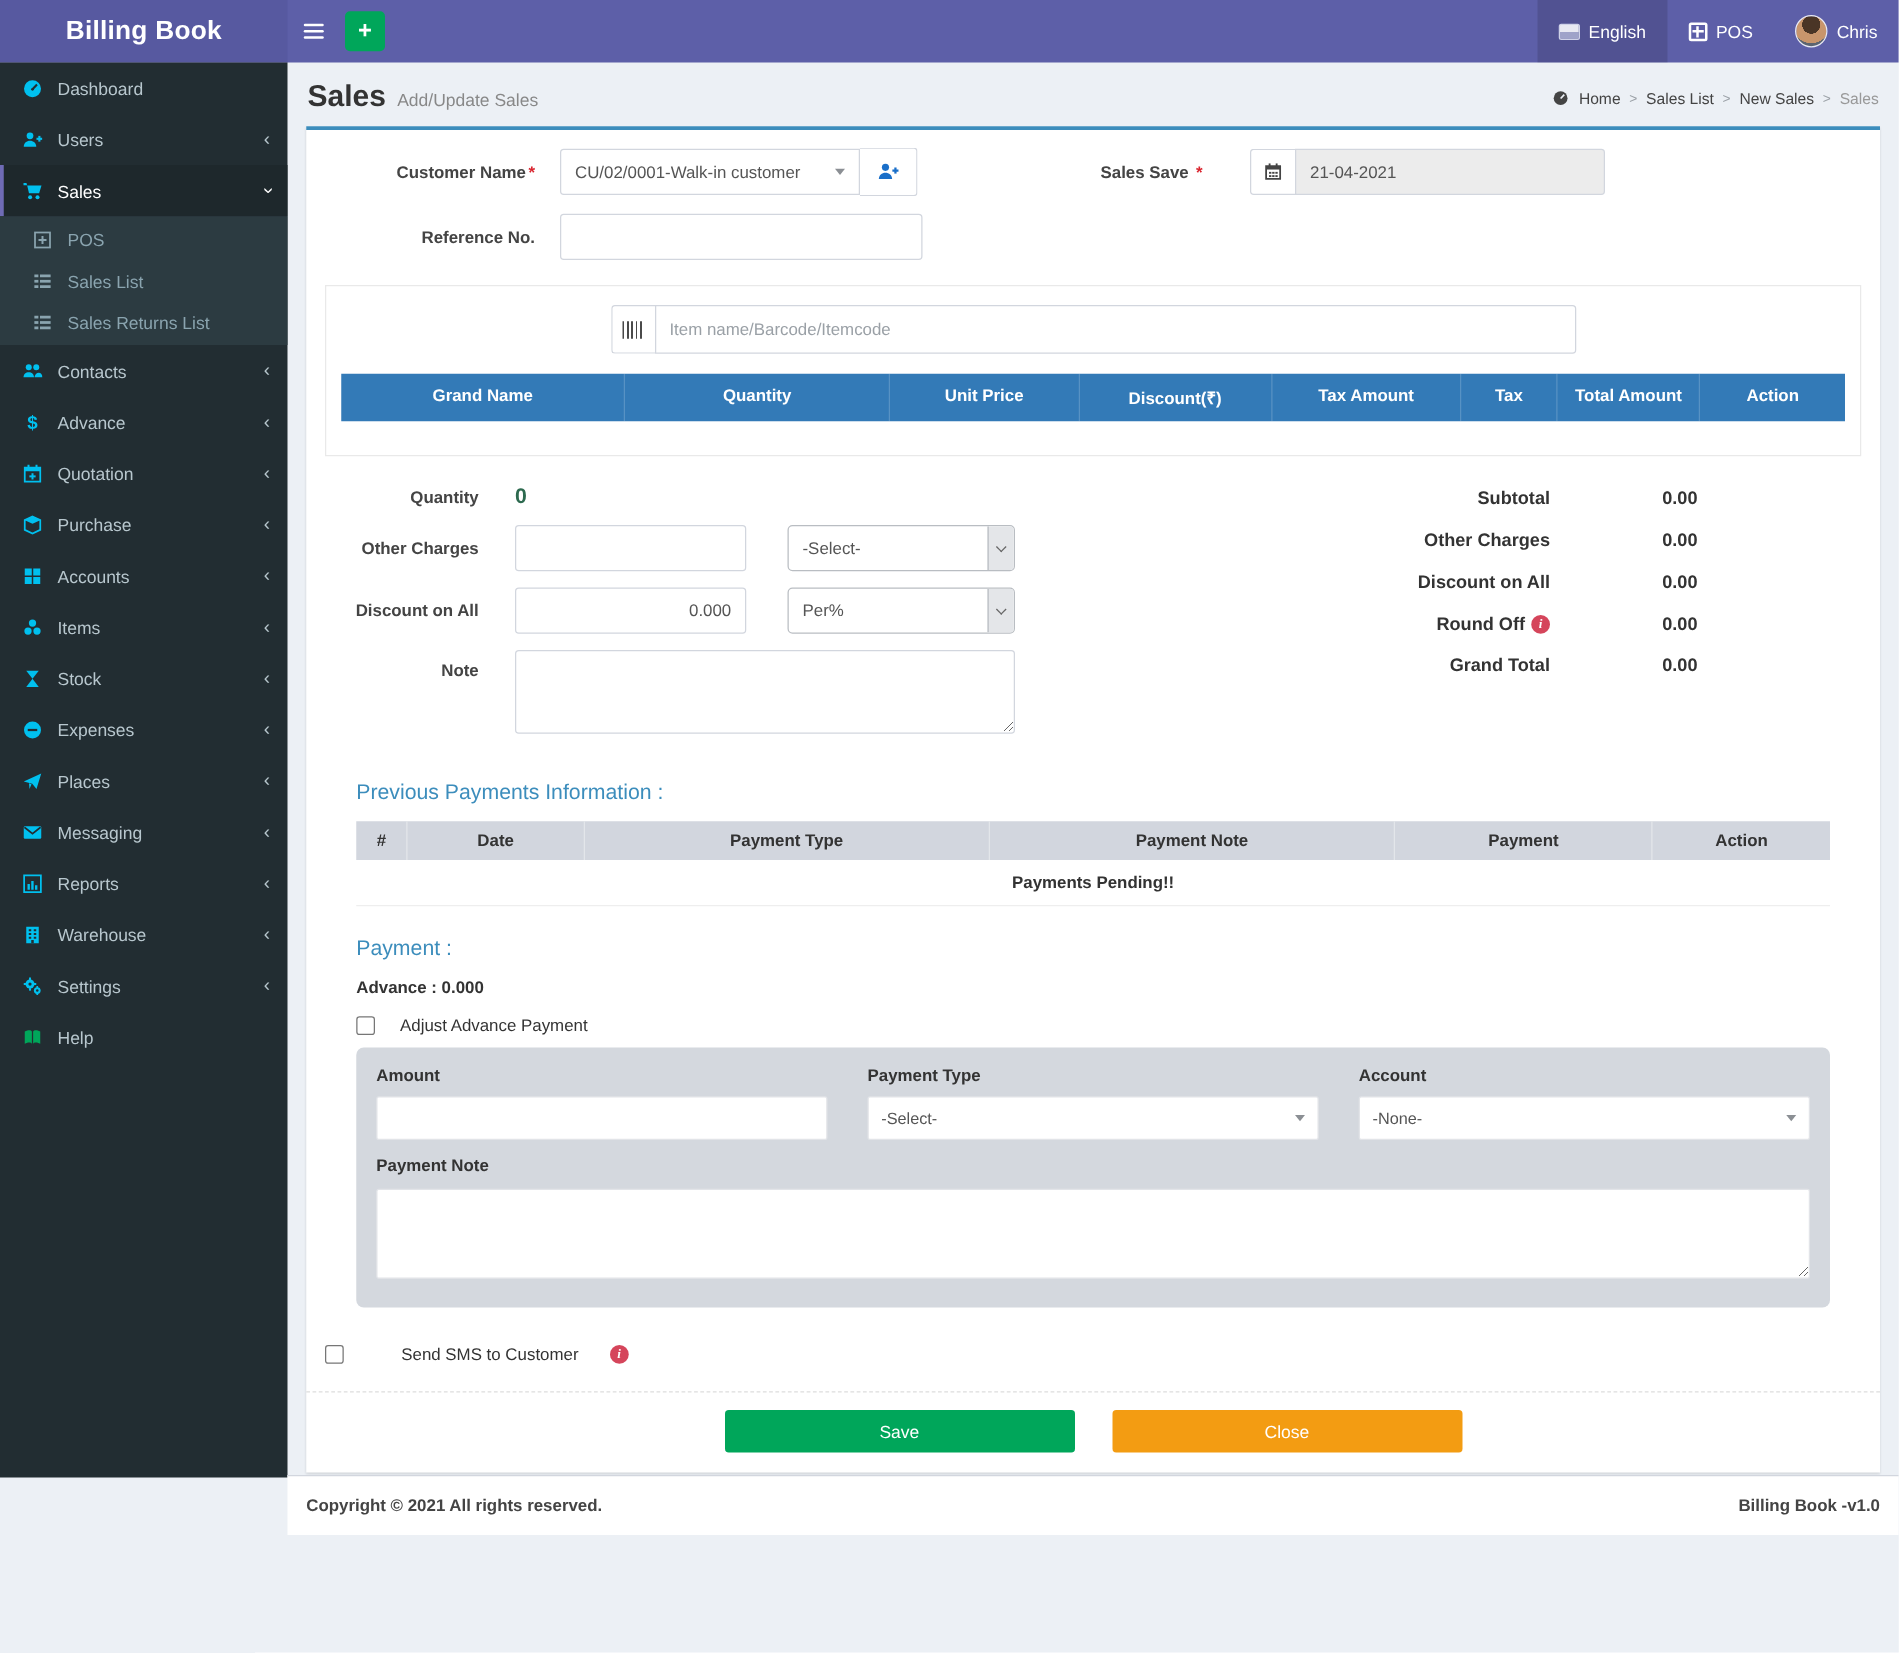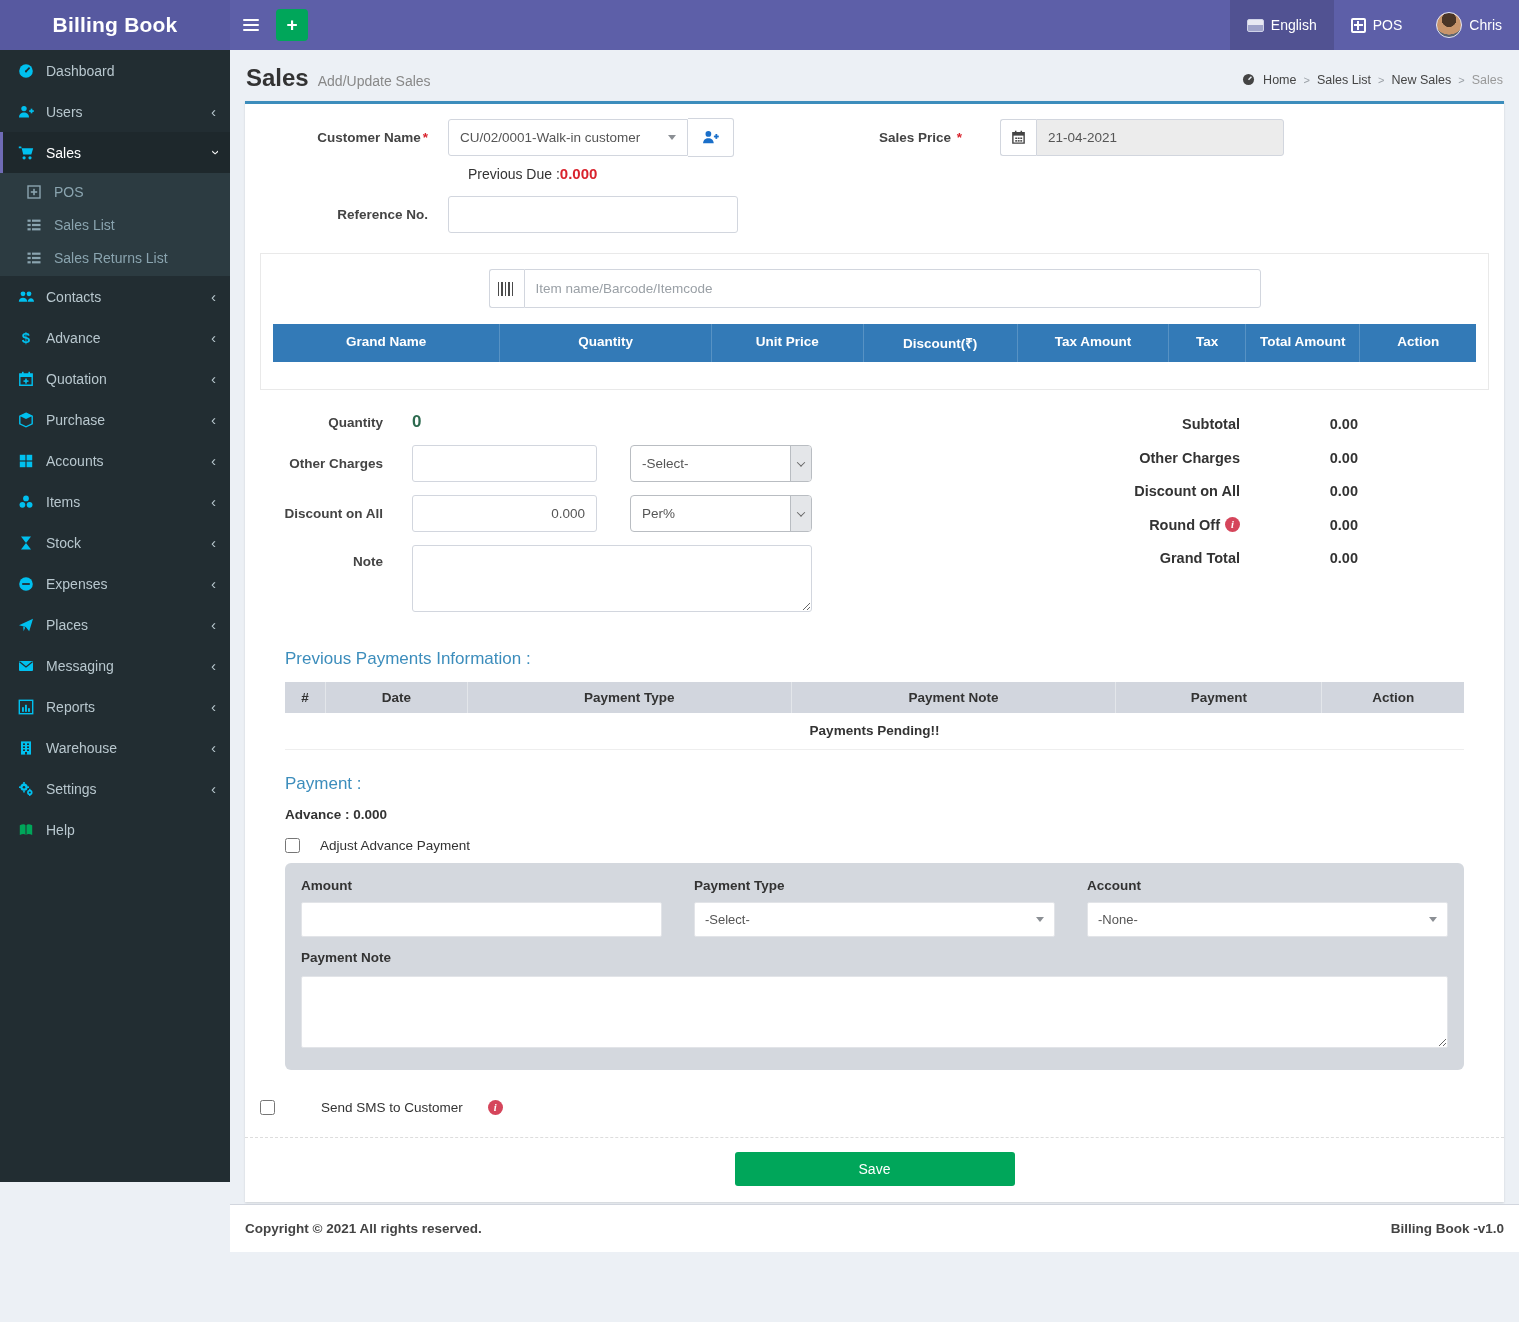--- a/index.html
+++ b/index.html
@@ -470,43 +470,40 @@
         <div class="addon-btn">
           <svg viewBox="0 0 16 16">
               <circle cx="6" cy="4.6" r="2.7"></circle>
               <path d="M1 13.4c0-3 2.3-4.8 5-4.8s5 1.8 5 4.8z"></path>
               <rect x="11.2" y="6.2" width="4.6" height="1.7"></rect>
               <rect x="12.65" y="4.7" width="1.7" height="4.6"></rect>
             </svg>
         </div>
         <div class="date-wrap">
           <div class="date-label">
-            <span>Sales Price</span> <span class="req">*</span>
+            <span>Sales Save</span> <span class="req">*</span>
           </div>
           <div class="date-addon">
             <svg viewBox="0 0 16 16">
                 <path d="M2 3h12v11H2z" fill="none" stroke="currentColor" stroke-width="1.5"></path>
                 <rect x="2" y="3" width="12" height="3"></rect>
                 <rect x="4.2" y="0.8" width="1.6" height="3"></rect>
                 <rect x="10.2" y="0.8" width="1.6" height="3"></rect>
                 <rect x="4.5" y="8" width="2" height="1.6"></rect>
                 <rect x="7.2" y="8" width="2" height="1.6"></rect>
                 <rect x="9.9" y="8" width="2" height="1.6"></rect>
                 <rect x="4.5" y="10.8" width="2" height="1.6"></rect>
                 <rect x="7.2" y="10.8" width="2" height="1.6"></rect>
                 <rect x="9.9" y="10.8" width="2" height="1.6"></rect>
               </svg>
           </div>
           <input class="date-input" readonly="" value="21-04-2021" style="">
         </div>
       </div>
 
-      <div class="prev-due">
-        <span>Previous Due :</span><b>0.000</b>
-      </div>
 
       <div class="frow">
         <div class="flabel">Reference No.</div>
         <input class="text-input" style="width: 290px;" value="">
       </div>
 
       <div class="items-section">
         <div class="search-wrap">
           <span class="search-addon">
               <span class="barcode"></span>
@@ -631,20 +628,21 @@
       <div class="inner sms-row">
         <div class="cb-row">
           <input type="checkbox" style="">
           <span style="margin-left:26px">Send SMS to Customer</span>
           <span class="info">i</span>
         </div>
       </div>
       <div class="divider"></div>
       <div class="btn-row">
         <button class="btn btn-save">Save</button>
+        <button class="btn btn-close">Close</button>
       </div>
     </div>
 
     <div class="footer">
       <span>Copyright © 2021 All rights reserved.</span>
       <span class="right">Billing Book -v1.0</span>
     </div>
   </main>
 </div>
 

